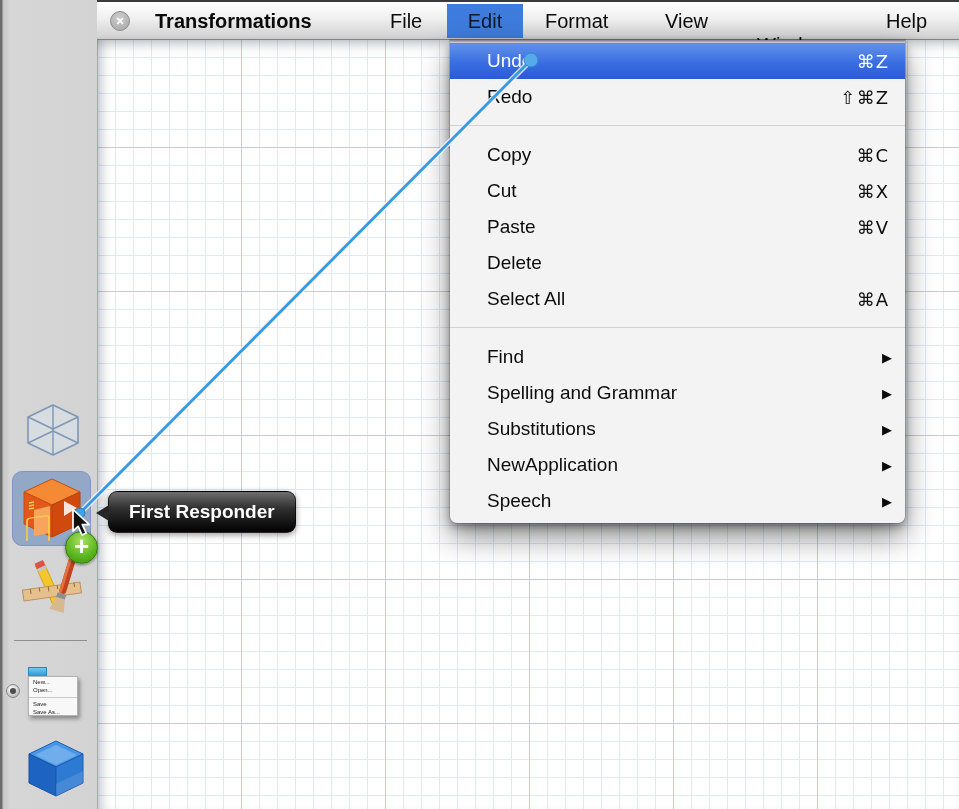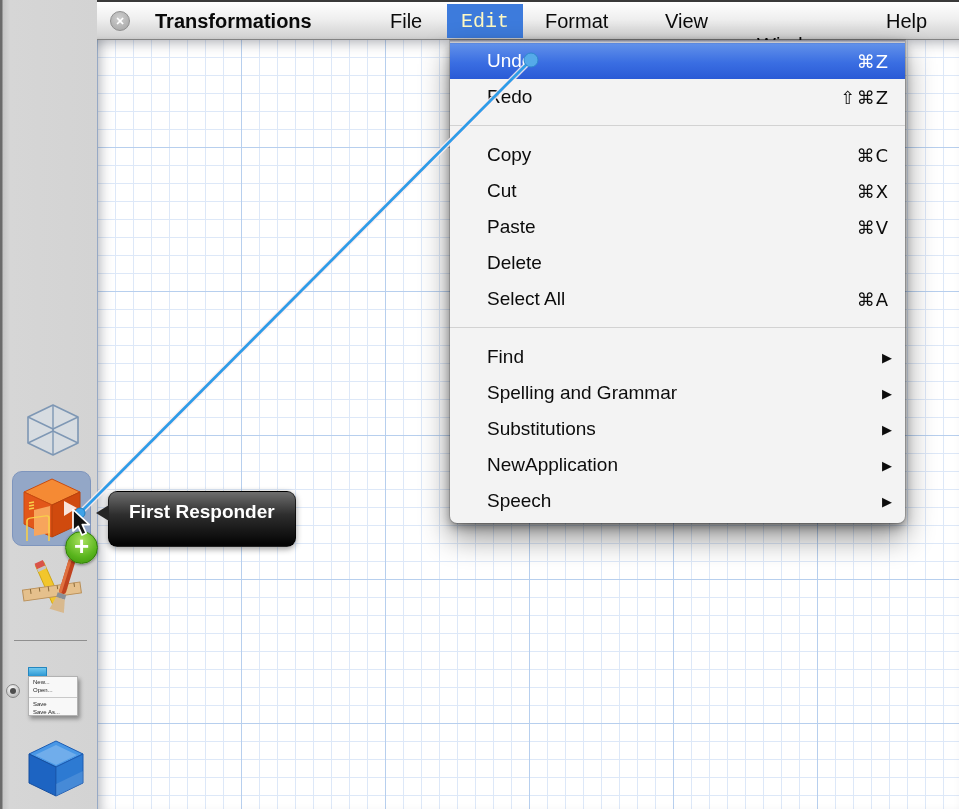--- a/index.html
+++ b/index.html
@@ -68,21 +68,21 @@
     position:absolute; left:13px; top:9px; width:20px; height:20px; border-radius:50%;
     background:radial-gradient(circle at 45% 35%, #cfcfcf, #a2a2a2);
     border:1px solid #8f8f8f; color:#fff; font-size:11px; font-weight:bold;
     display:flex; align-items:center; justify-content:center;
   }
   .mb-item {
     position:absolute; top:2px; bottom:1px; display:flex; align-items:center;
     padding:0 12px; white-space:nowrap;
   }
   .mb-item.app-name { font-weight:bold; }
-  .mb-item.active { background:#3d7bdc; color:#fef9c3;font-family:Liberation Mono, monospace; }
+  .mb-item.active { background:#3d7bdc; color:#0f172a; }
 
   
   #edit-dropdown {
     position:absolute; left:450px; top:40px; width:455px; z-index:20;
     background:#f3f3f3; padding:3px 0 4px 0;
     border-radius:0 0 7px 7px;
     box-shadow:0 14px 30px rgba(0,0,0,0.45), 0 4px 10px rgba(0,0,0,0.35), 0 0 0 1px rgba(0,0,0,0.14);
   }
   #edit-dropdown::before {
     content:""; position:absolute; left:0; top:0; right:0; height:4px;
@@ -100,21 +100,21 @@
     color:#ffffff;
   }
   .menu-row.hl .shortcut { color:#ffffff; }
   .menu-sep { height:22px; position:relative; }
   .menu-sep::after { content:""; position:absolute; left:0; right:0; top:10px; height:1px; background:#d2d2d2; }
 
   
   #connection-svg { position:absolute; left:0; top:0; width:959px; height:809px; z-index:40; pointer-events:none; }
 
   #tooltip {
-    position:absolute; left:108px; top:491px; height:56px; z-index:45;
+    position:absolute; left:108px; top:491px; height:42px; z-index:45;
     background:linear-gradient(180deg,#6e6e6e,#2e2e2e 42%,#050505 96%);
     border:1px solid rgba(0,0,0,0.65); border-radius:9px;
     color:#fff; font-size:19px; font-weight:bold; line-height:40px;
     padding:0 20px; box-shadow:0 2px 6px rgba(0,0,0,0.4); white-space:nowrap;
   }
   #tooltip::before {
     content:""; position:absolute; left:-13px; top:13px; width:0; height:0;
     border-style:solid; border-width:8px 13px 8px 0; border-color:transparent #262626 transparent transparent;
   }
 

